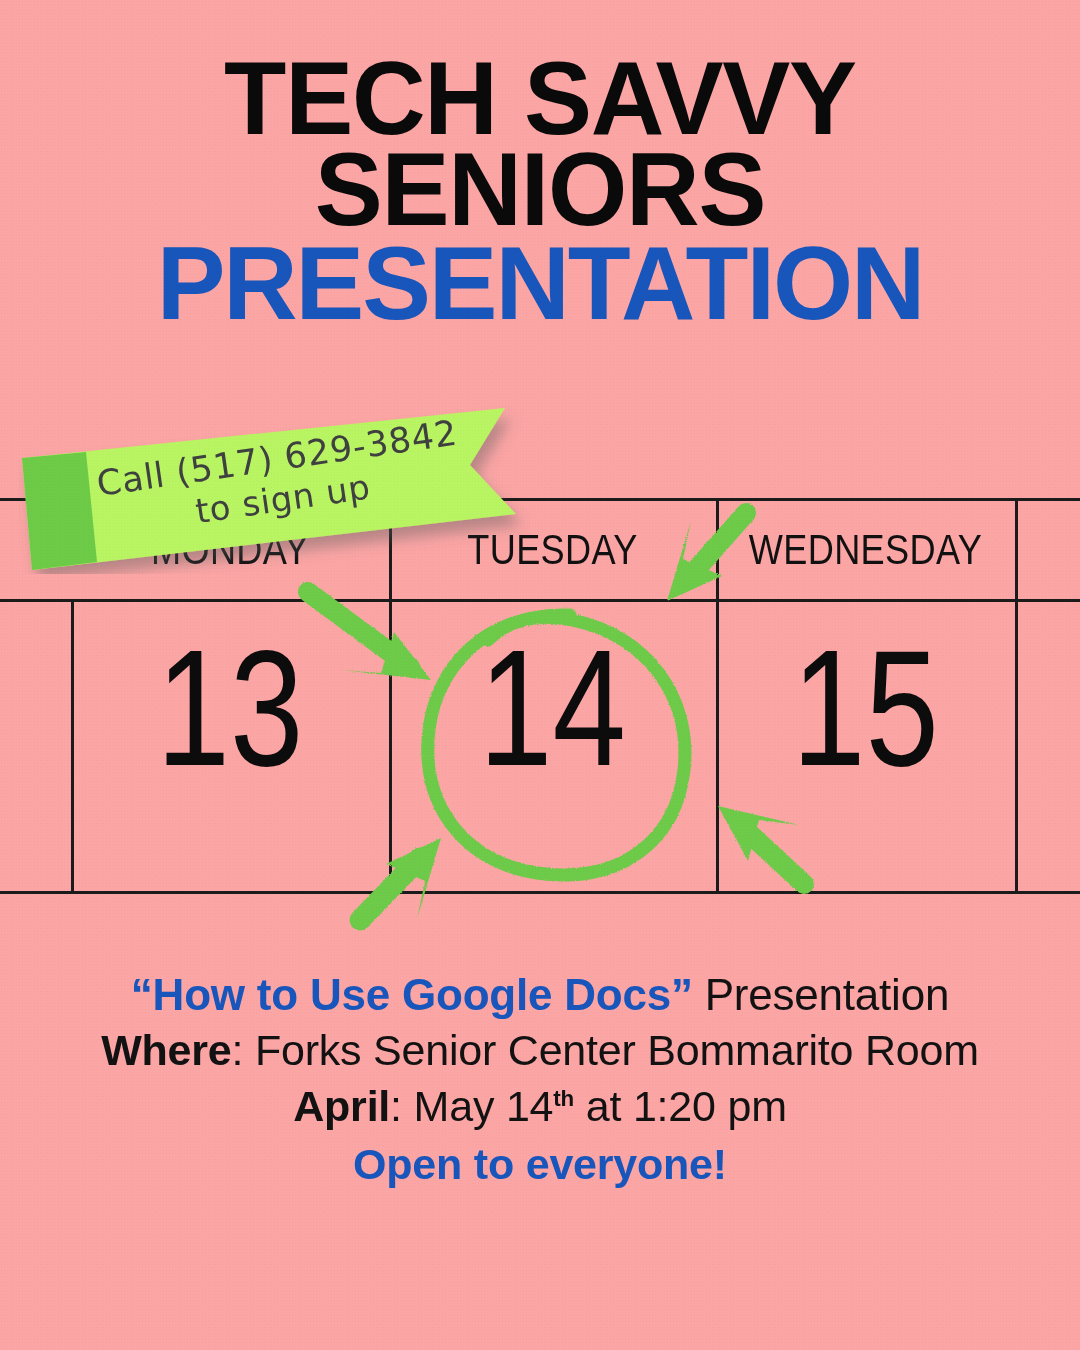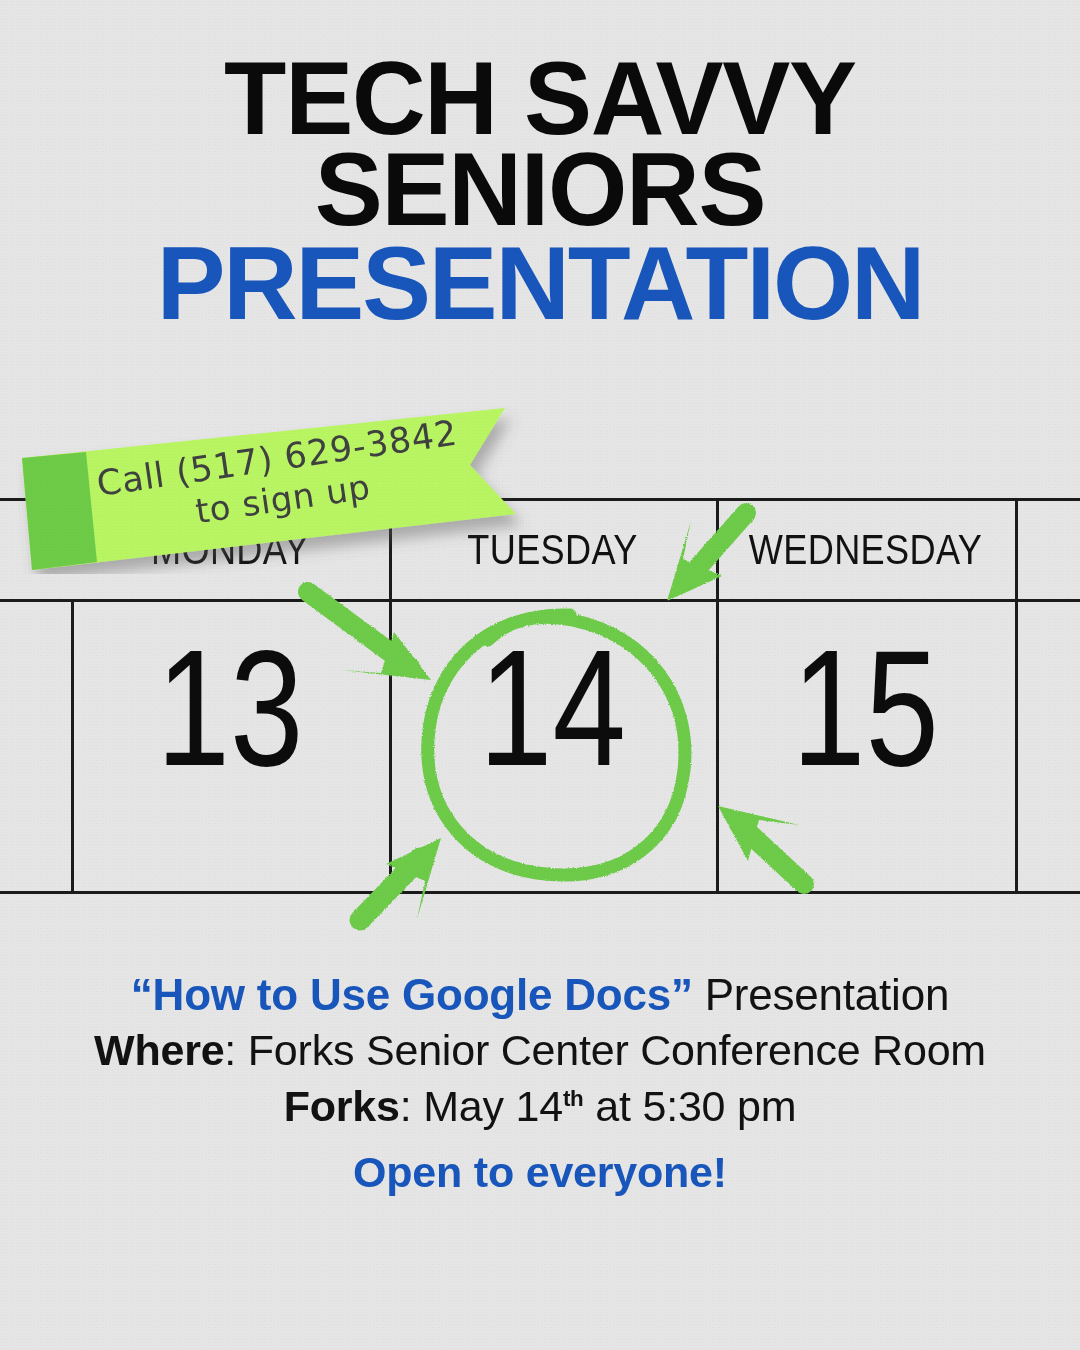--- a/index.html
+++ b/index.html
@@ -7,21 +7,21 @@
     margin: 0;
     padding: 0;
     background: #ffffff;
   }
 
   #poster {
     position: relative;
     width: 1080px;
     height: 1350px;
     overflow: hidden;
-    background-color: #e5e5e5;
+    background-color: #fca5a5;
     font-family: "Liberation Sans", sans-serif;
     -webkit-font-smoothing: antialiased;
   }
 
   
   #paper-grain {
     position: absolute;
     inset: 0;
     pointer-events: none;
     opacity: 0.5;
@@ -160,21 +160,21 @@
     font-size: 43px;
     line-height: 1.30;
     white-space: nowrap;
     letter-spacing: -0.005em;
   }
   .detail-line.lead { font-size: 44px; }
   .d-blue { color: #1856bc; font-weight: 700; }
   .d-bold { font-weight: 700; }
   .d-reg  { font-weight: 400; }
   sup.ord { font-size: 0.52em; vertical-align: super; line-height: 0; font-weight: bold; }
-  .detail-line.closing { font-weight: 700; color: #1856bc; font-size: 43px; margin-top: 10px; }
+  .detail-line.closing { font-weight: 700; color: #1856bc; font-size: 43px; margin-top: 2px; }
 </style>
 </head>
 <body>
 
 <div id="poster">
 
   <div class="headline-block">
     <span class="headline-line headline-1">TECH SAVVY</span>
     <span class="headline-line headline-2">SENIORS</span>
     <span class="headline-line headline-3">PRESENTATION</span>
@@ -256,22 +256,22 @@
       <span class="bl1">Call (517) 629-3842</span>
       <span class="bl2">to sign up</span>
     </div>
   </div>
 
   <div id="details">
     <span class="detail-line lead">
       <span class="d-blue">“How to Use Google Docs”</span><span class="d-reg"> Presentation</span>
     </span>
     <span class="detail-line">
-      <span class="d-bold">Where</span><span class="d-reg">: Forks Senior Center Conference Room</span>
+      <span class="d-bold">Where</span><span class="d-reg">: Forks Senior Center Bommarito Room</span>
     </span>
     <span class="detail-line">
-      <span class="d-bold">Forks</span><span class="d-reg">: May 14</span><sup class="ord">th</sup><span class="d-reg"> at 5:30 pm</span>
+      <span class="d-bold">April</span><span class="d-reg">: May 14</span><sup class="ord">th</sup><span class="d-reg"> at 1:20 pm</span>
     </span>
     <span class="detail-line closing">Open to everyone!</span>
   </div>
 
   <div id="paper-grain"></div>
 </div>
 
 </body></html>

